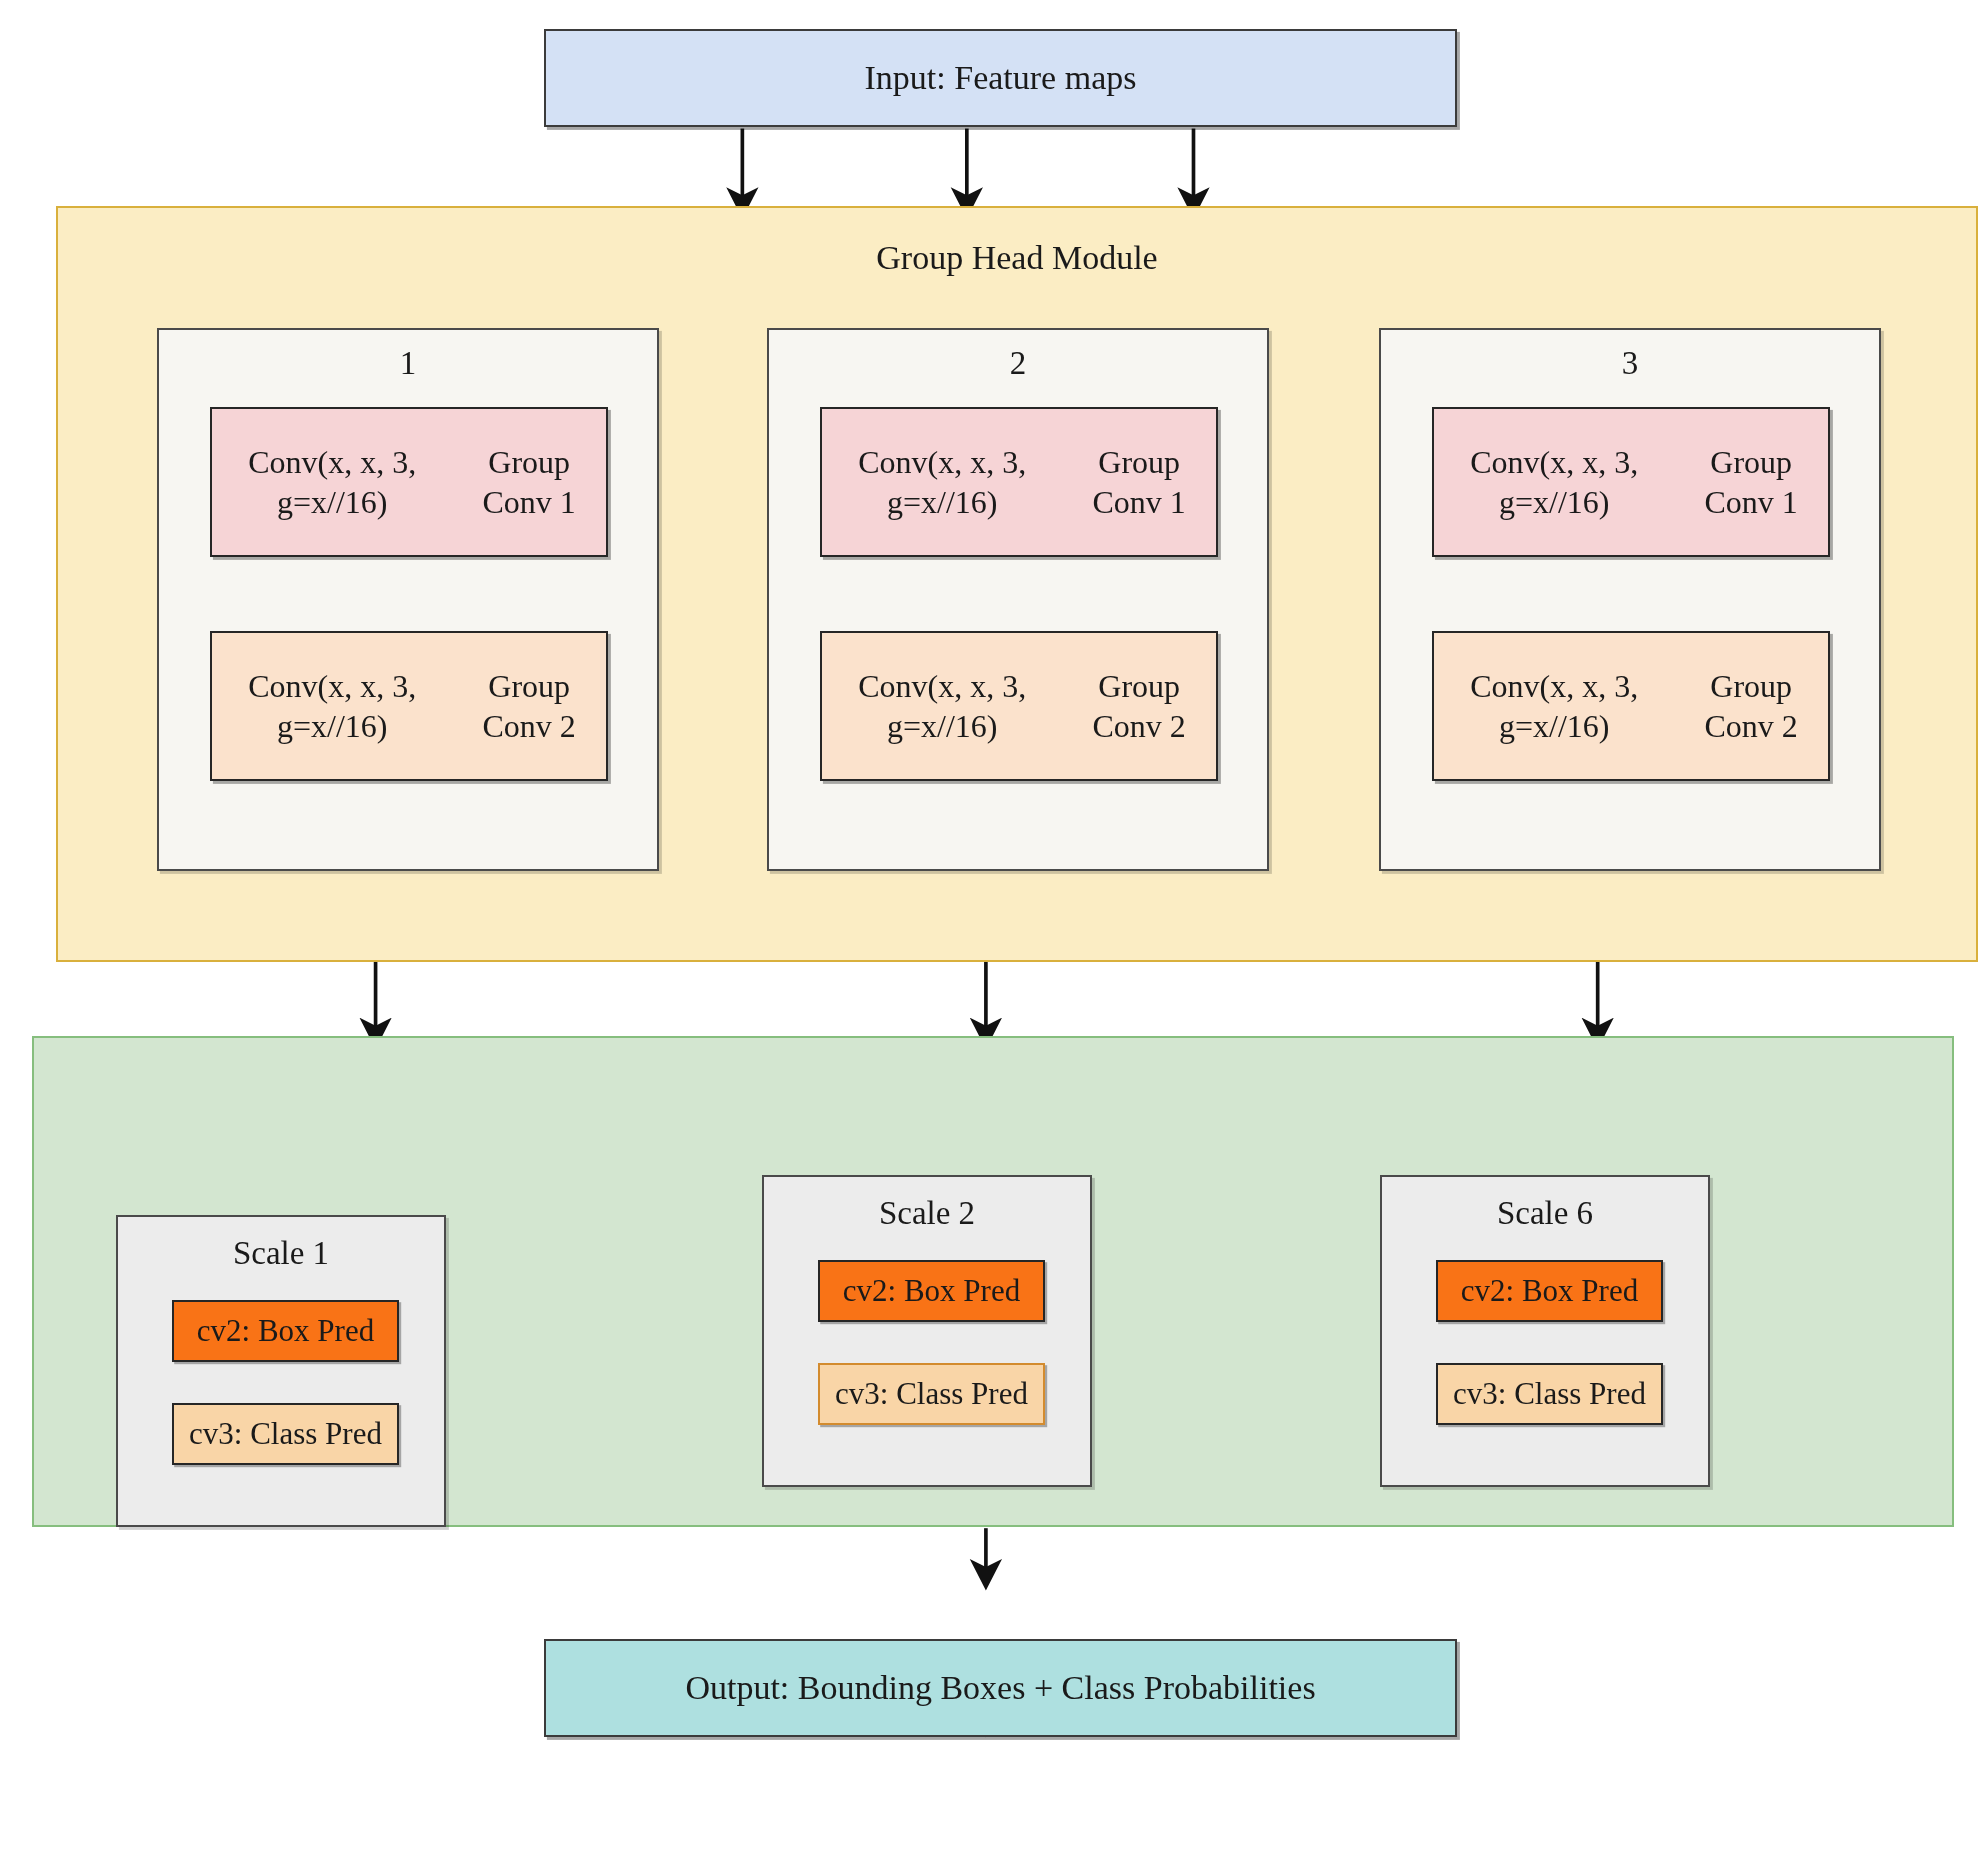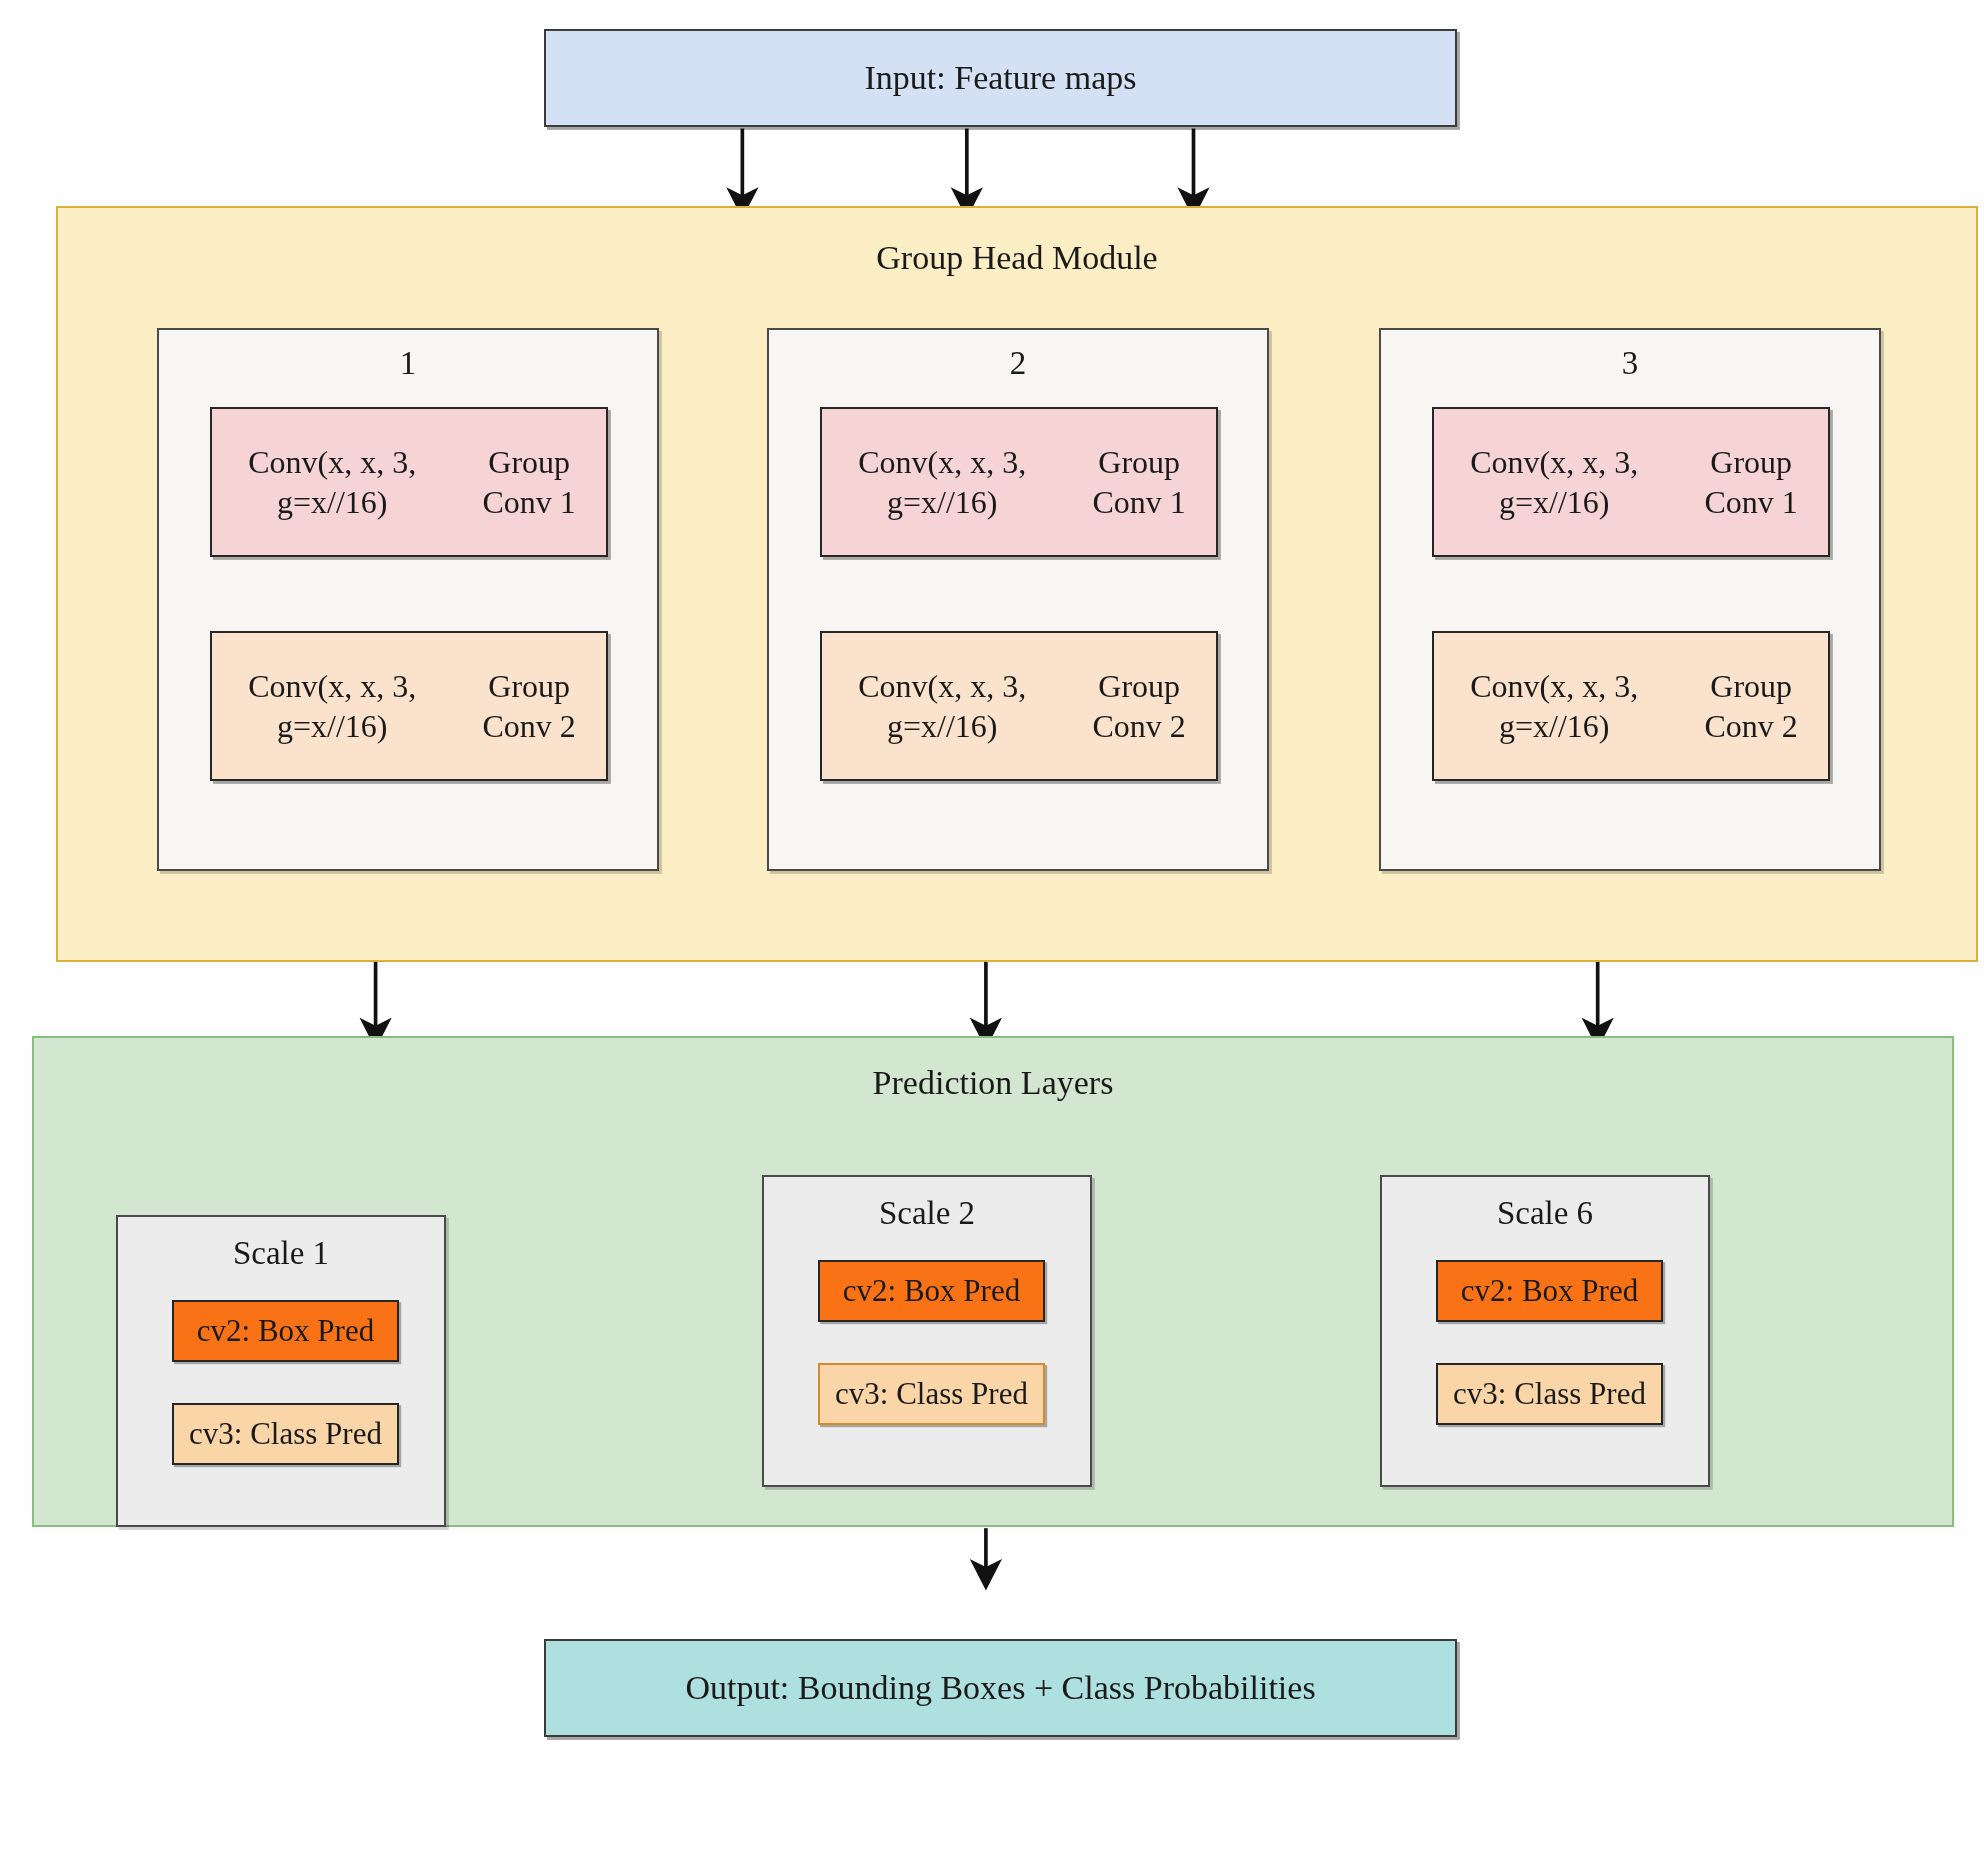--- a/index.html
+++ b/index.html
@@ -228,21 +228,20 @@
         <span>Group Conv 1</span>
       </div>
       <div class="conv-box conv-2" style="left:51px; top:301px; width:398px; height:150px;">
         <span>Conv(x, x, 3, g=x//16)</span>
         <span>Group Conv 2</span>
       </div>
     </div>
   </div>
 
   <div class="container-outer module-green">
-    <div class="module-title">Prediction Layers</div>
 
     <div class="scale-panel" style="left:82px; top:137px; width:330px; height:312px;margin-top:40px;">
       <div class="scale-title">Scale 1</div>
       <div class="pred-box box-pred" style="left:54px; top:83px; width:227px; height:62px;">
         <span>cv2: Box Pred</span>
       </div>
       <div class="pred-box class-pred" style="left:54px; top:186px; width:227px; height:62px;">
         <span>cv3: Class Pred</span>
       </div>
     </div>

